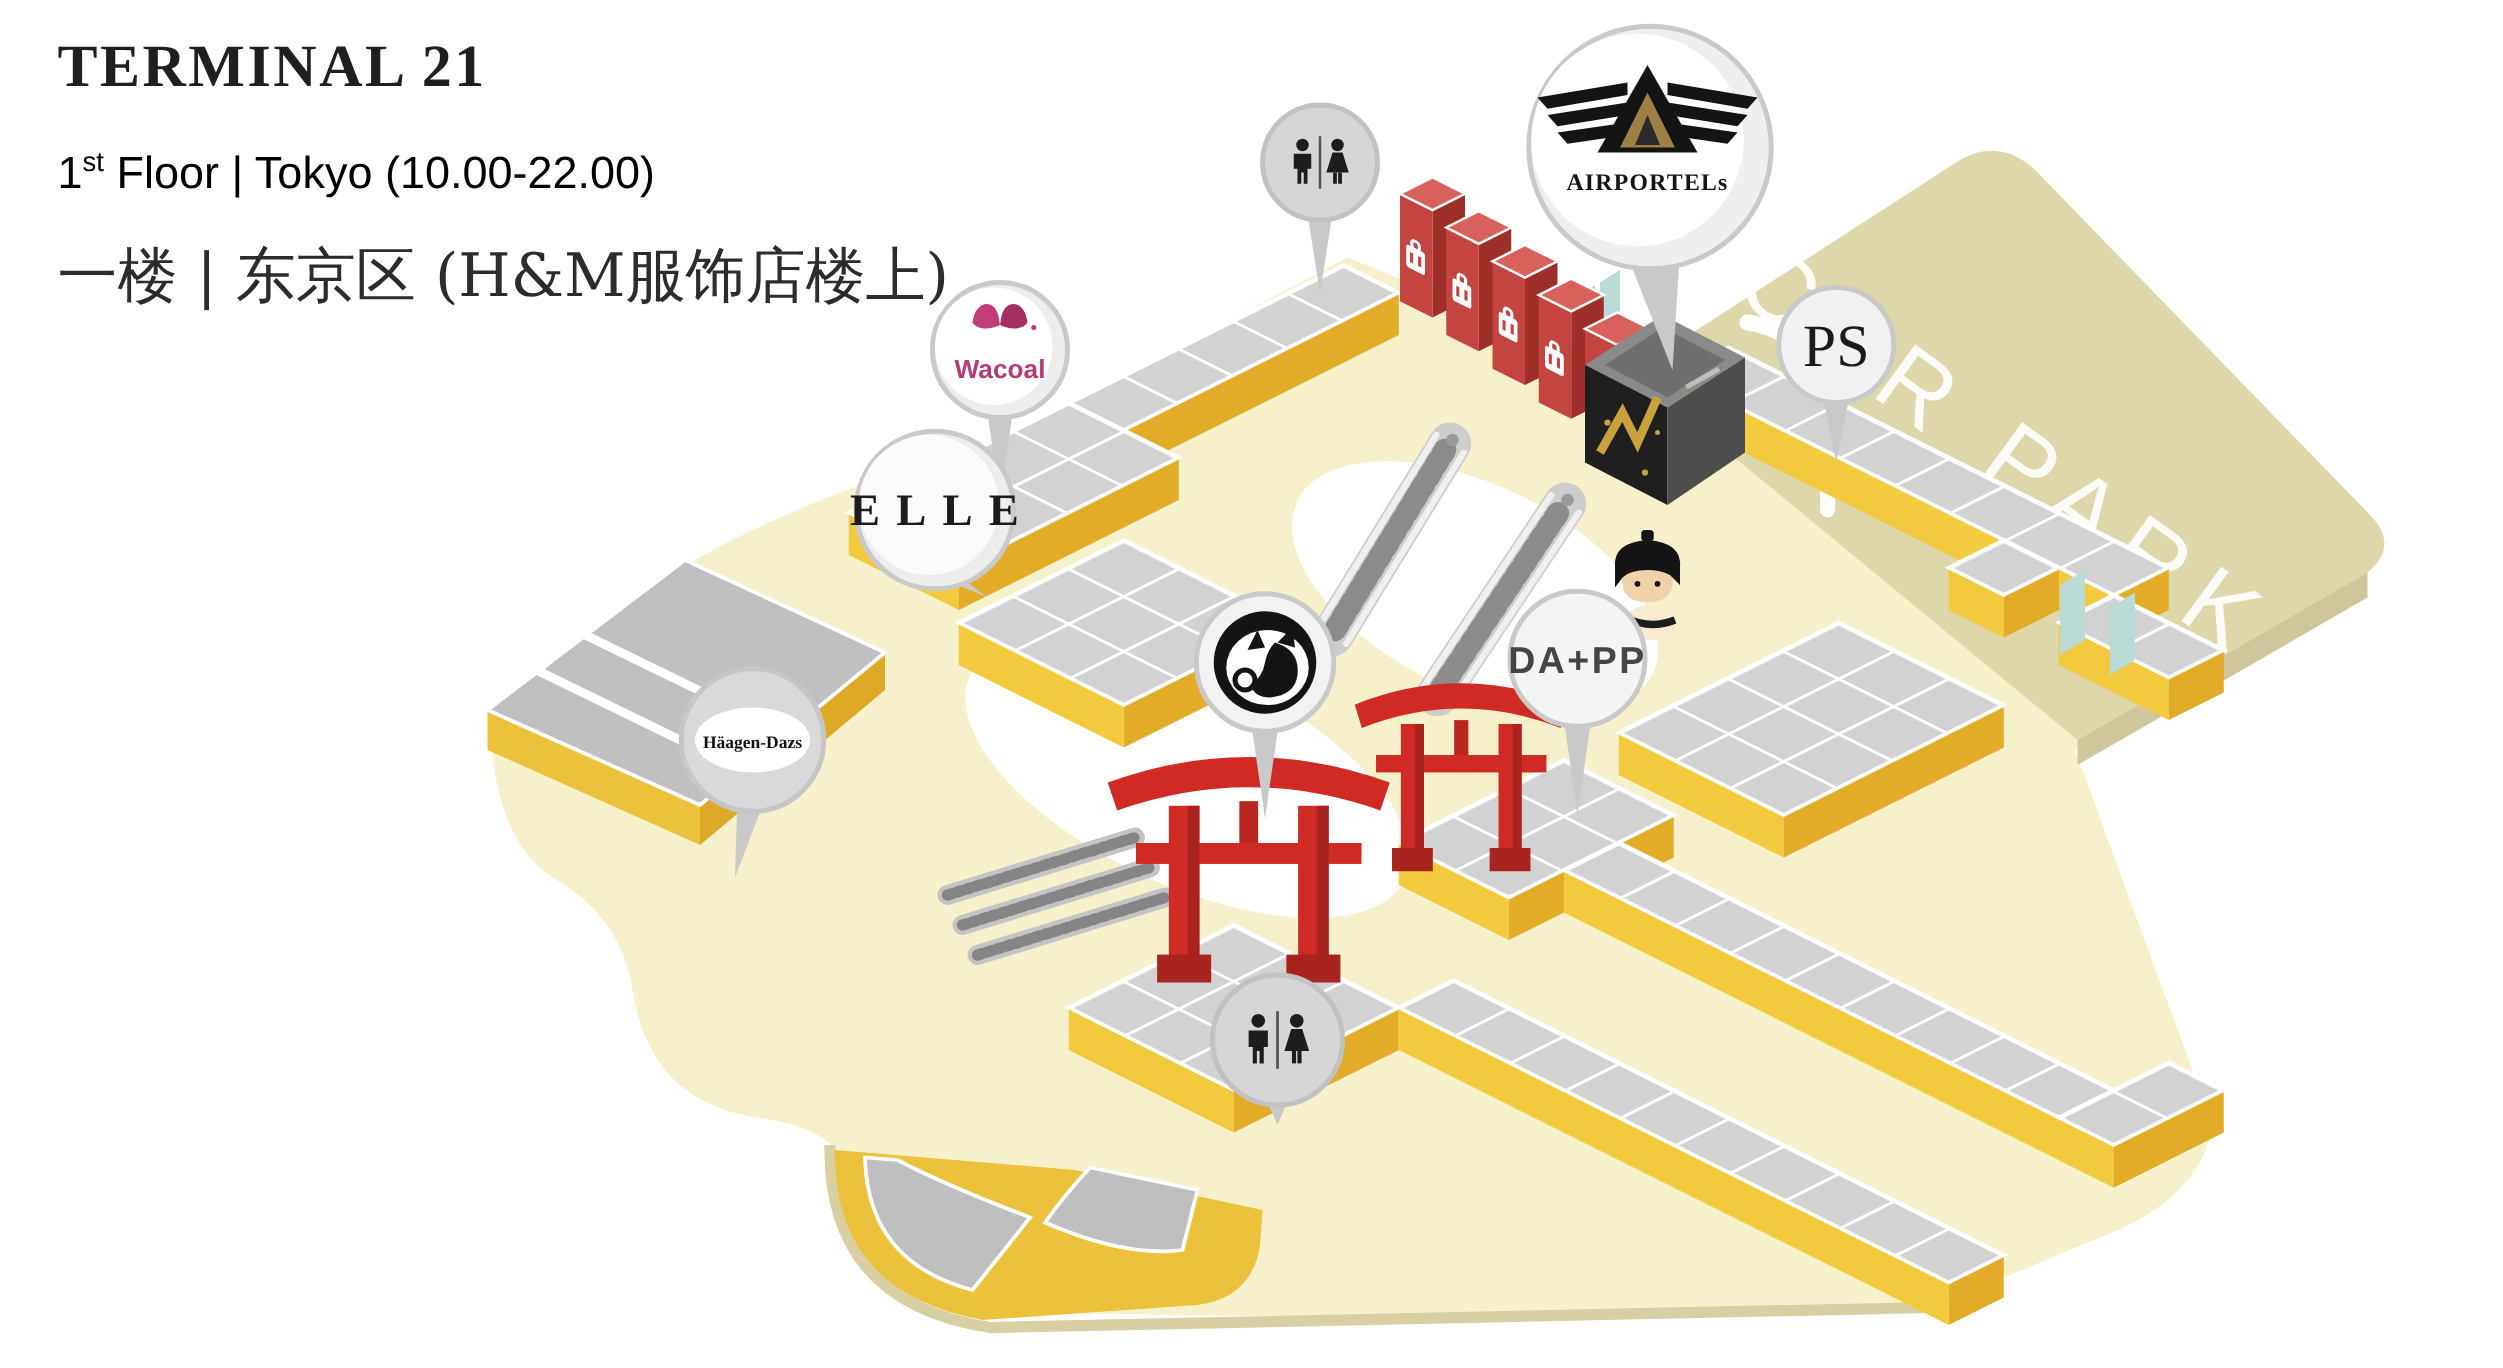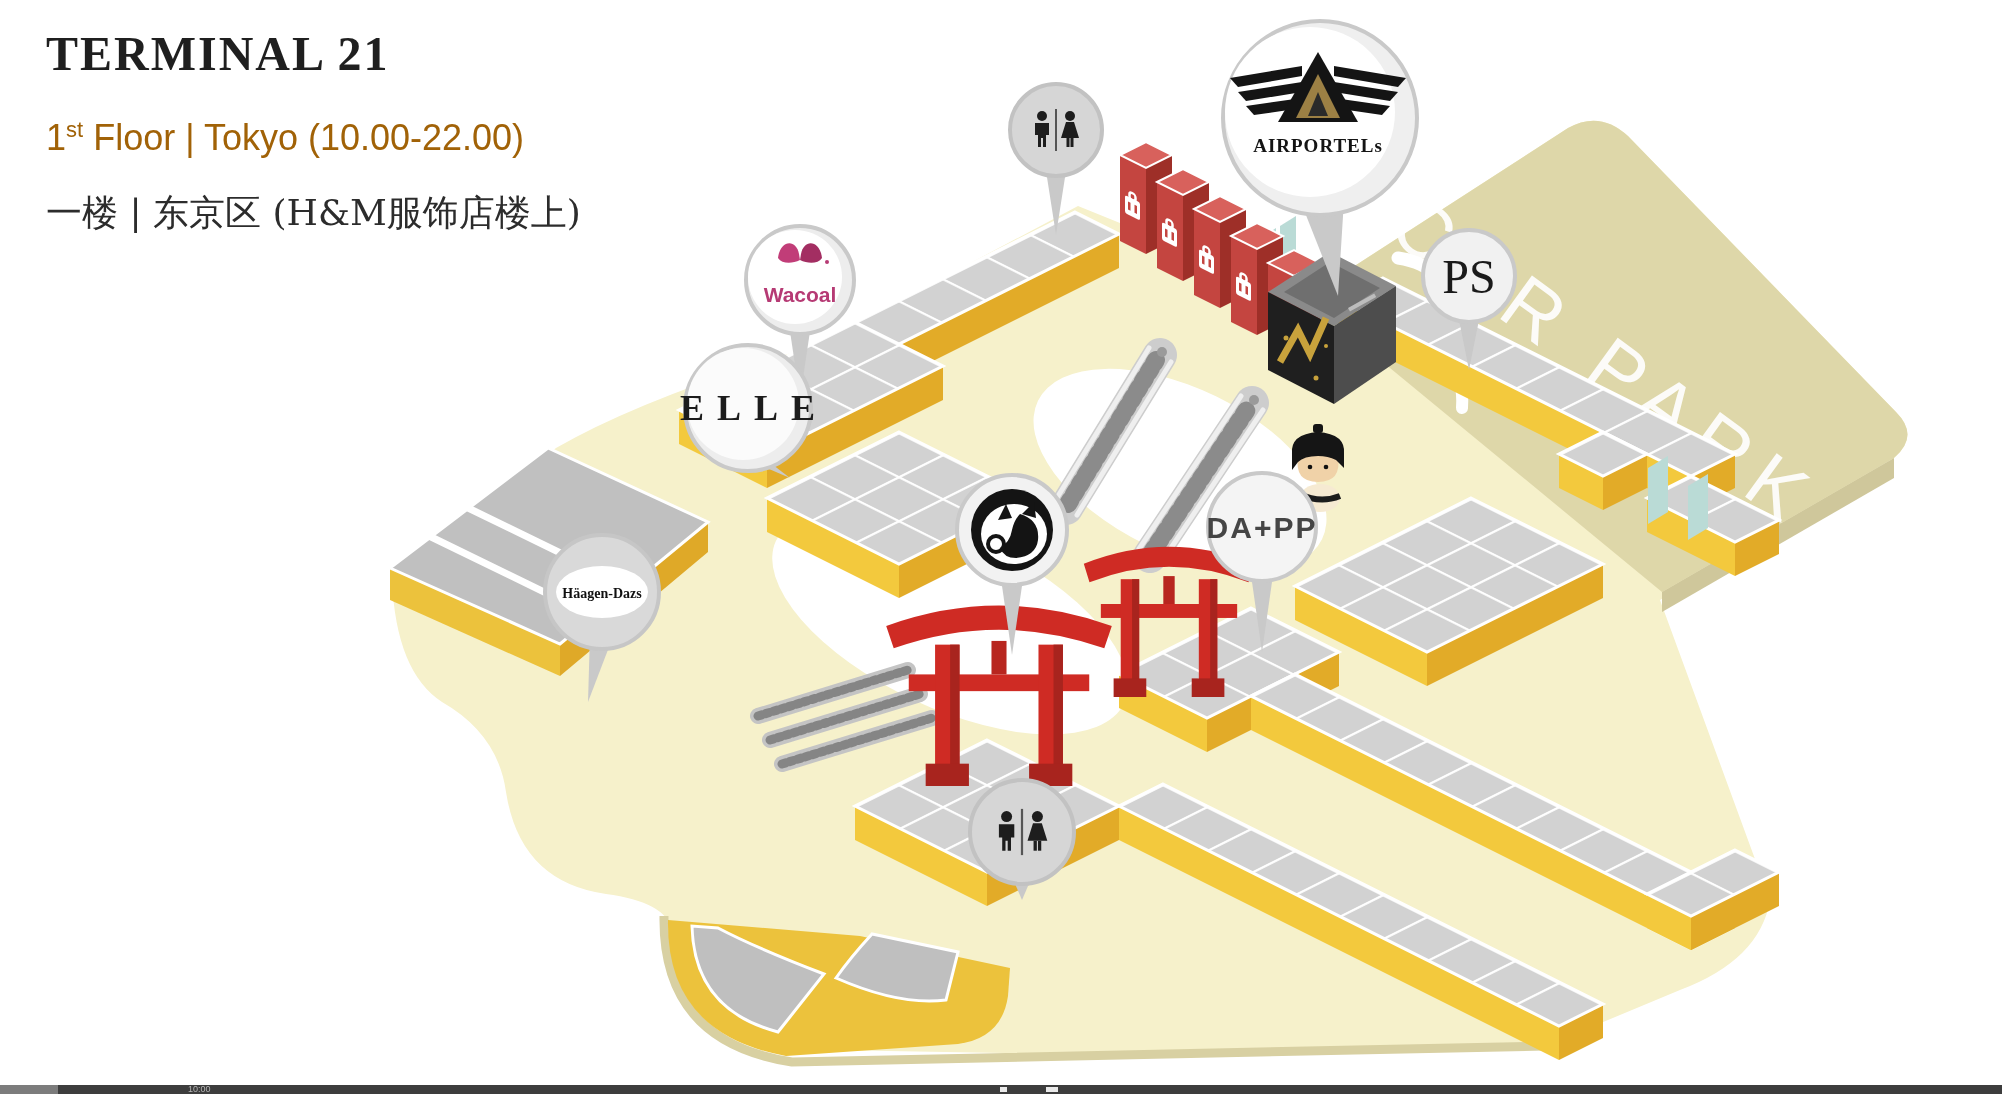--- a/index.html
+++ b/index.html
@@ -1,23 +1,23 @@
 <!DOCTYPE html>
 <html><head>
 <meta charset="utf-8">
 <style>
   html,body{margin:0;padding:0;background:#fff;}
   #stage{position:relative;width:2002px;height:1094px;background:#ffffff;overflow:hidden;
          font-family:"Liberation Sans",sans-serif;}
   #map-svg{position:absolute;left:0;top:0;}
   .hdr{position:absolute;left:46px;top:26px;color:#242424;}
   .hdr h1{font-size:48px;font-weight:600;letter-spacing:2px;margin:0 0 36px 0;color:#1f1f1f;font-family:Liberation Serif, serif;}
-  .hdr .floor-line{font-size:36px;margin:0 0 30px 0;color:#a16207;}
+  .hdr .floor-line{font-size:36px;margin:0 0 30px 0;color:#000000;}
   .hdr .floor-line sup{font-size:22px;}
-  .hdr .cn-line{font-size:36px;font-family:"DejaVu Serif","DejaVu Sans",serif;color:#2c2c2c;}
+  .hdr .cn-line{font-size:48px;font-family:"DejaVu Serif","DejaVu Sans",serif;color:#2c2c2c;}
   .player-bar{position:absolute;left:0;bottom:0;width:100%;height:9px;background:#3d3d3d;}
   .player-bar .seg{position:absolute;left:0;top:0;width:58px;height:9px;background:#7c7c7c;}
   .player-bar .time{position:absolute;left:188px;top:-1px;font-size:9px;color:#b5b5b5;}
   .player-bar .ico1{position:absolute;left:1000px;top:2px;width:7px;height:5px;background:#e9e9e9;}
   .player-bar .ico2{position:absolute;left:1046px;top:2px;width:12px;height:5px;background:#e9e9e9;}
   text{font-family:"Liberation Sans",sans-serif;}
   .serif{font-family:"Liberation Serif",serif;}
 </style>
 </head>
 <body>
@@ -337,20 +337,14 @@
     </g>
   </g>
 </svg>
 
 <div class="hdr">
   <h1>TERMINAL 21</h1>
   <div class="floor-line"><span>1</span><sup>st</sup><span> Floor | Tokyo (10.00-22.00)</span></div>
   <div class="cn-line">一楼 | 东京区 (H&amp;M服饰店楼上)</div>
 </div>
 
-<div class="player-bar">
-  <div class="seg"></div>
-  <div class="time">10:00</div>
-  <div class="ico1"></div>
-  <div class="ico2"></div>
+
 </div>
 
-</div>
-
 </body></html>

